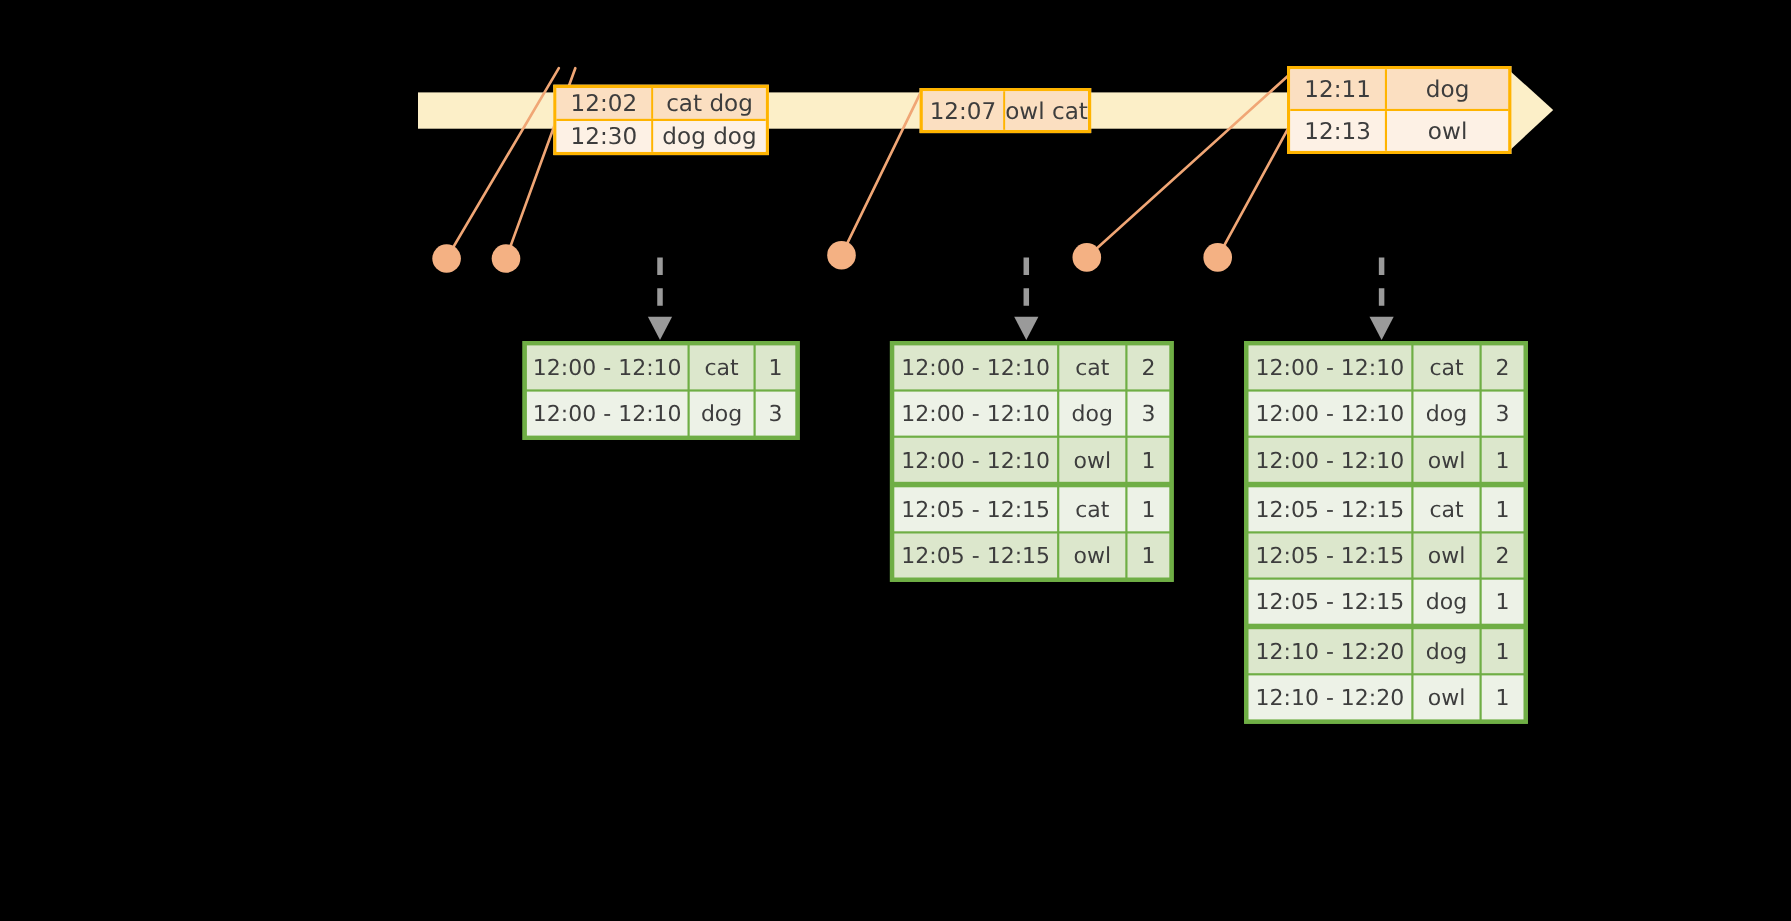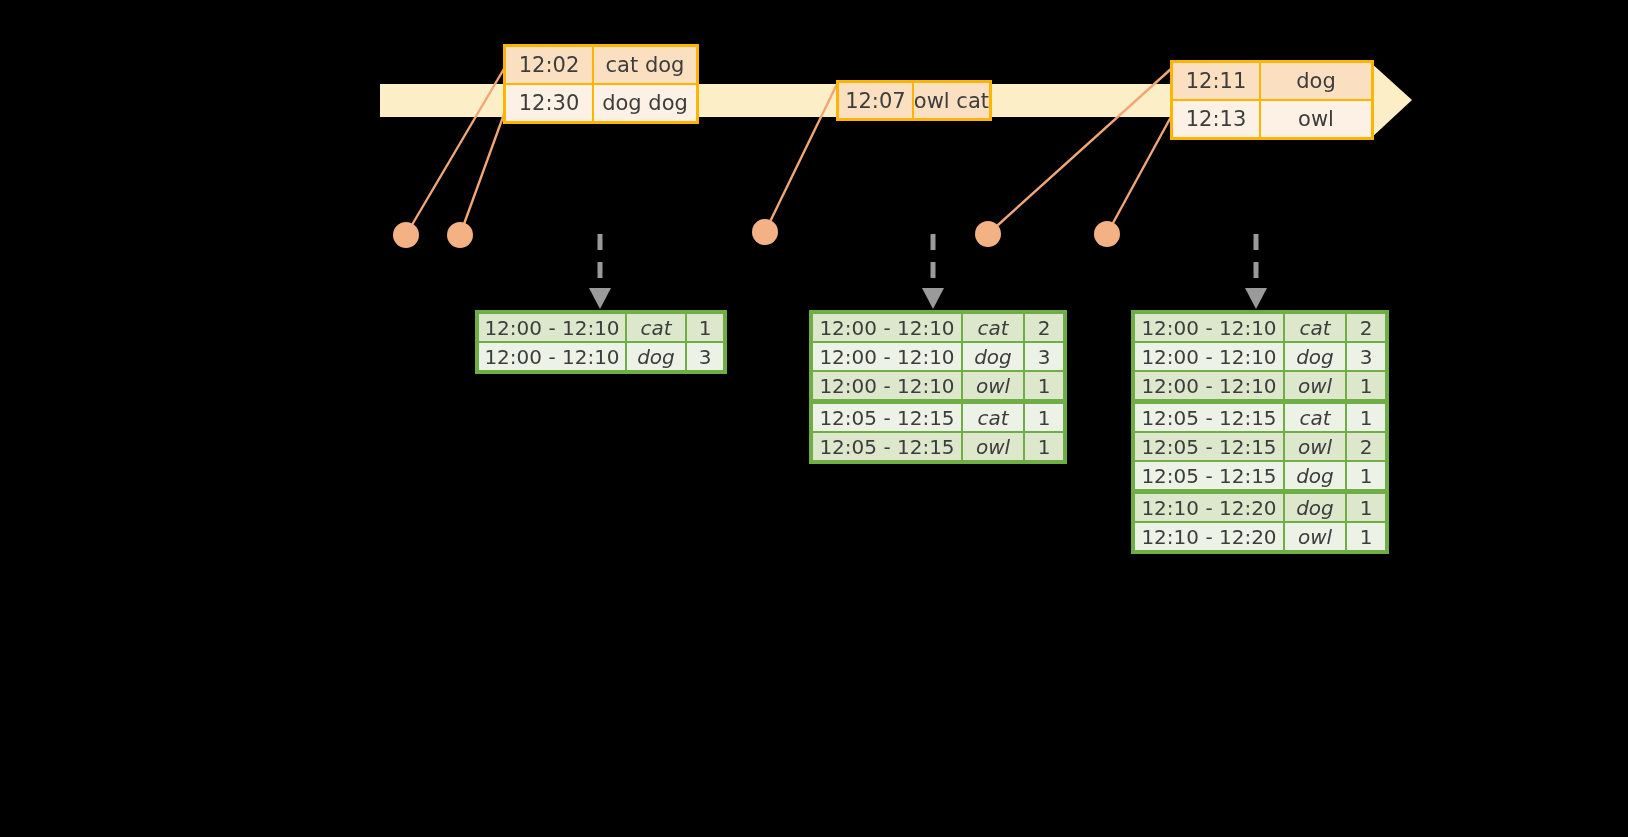--- a/index.html
+++ b/index.html
@@ -16,28 +16,28 @@
   .evtrow.shade .cell{background:#FBDFC1;}
   .evtrow.plain .cell{background:#FDF1E5;}
   .cell{display:flex;align-items:center;justify-content:center;
         color:#3d3d3d;font-size:21px;white-space:nowrap;}
   .cell.time{width:86px;border-right:2px solid #FFB400;}
   .cell.val{flex:1;}
 
   
   .restable{position:absolute;border:4px solid #6FAE45;box-sizing:border-box;
             background:#6FAE45;display:flex;flex-direction:column;gap:2px;}
-  .rrow{display:flex;gap:2px;height:27px;}
+  .rrow{display:flex;gap:2px;height:40px;}
   .rrow.gap{margin-top:3px;}
   .rcell{display:flex;align-items:center;justify-content:center;
          color:#3d3d3d;font-size:20px;white-space:nowrap;}
   .rrow.a .rcell{background:#DCE7CC;}
   .rrow.b .rcell{background:#EDF2E7;}
   .rcell.win{flex:0 0 auto;}
-  .rcell.key{flex:0 0 auto;font-style:italic;}
+  .rcell.key{flex:0 0 auto;}
   .rcell.cnt{flex:0 0 auto;}
 </style>
 </head>
 <body>
 
 <div class="stage">
 
   <svg class="layer" viewBox="0 0 1628 837">
 
     <g>
@@ -70,21 +70,21 @@
         <line x1="933" y1="234" x2="933" y2="290" stroke-dasharray="16,12"></line>
         <polygon points="922,288 944,288 933,309" fill="#9A9A9A" stroke="none"></polygon>
       </g>
       <g>
         <line x1="1256" y1="234" x2="1256" y2="290" stroke-dasharray="16,12"></line>
         <polygon points="1245,288 1267,288 1256,309" fill="#9A9A9A" stroke="none"></polygon>
       </g>
     </g>
   </svg>
 
-  <div class="evtbox" id="evt0" style="left:503px;top:44px;width:196px;height:80px;">
+  <div class="evtbox" id="evt0" style="left:503px;top:77px;width:196px;height:64px;">
     <div class="evtrow shade">
       <div class="cell time">12:02</div>
       <div class="cell val">cat dog</div>
     </div>
     <div class="evtrow plain">
       <div class="cell time">12:30</div>
       <div class="cell val">dog dog</div>
     </div>
   </div>
 

